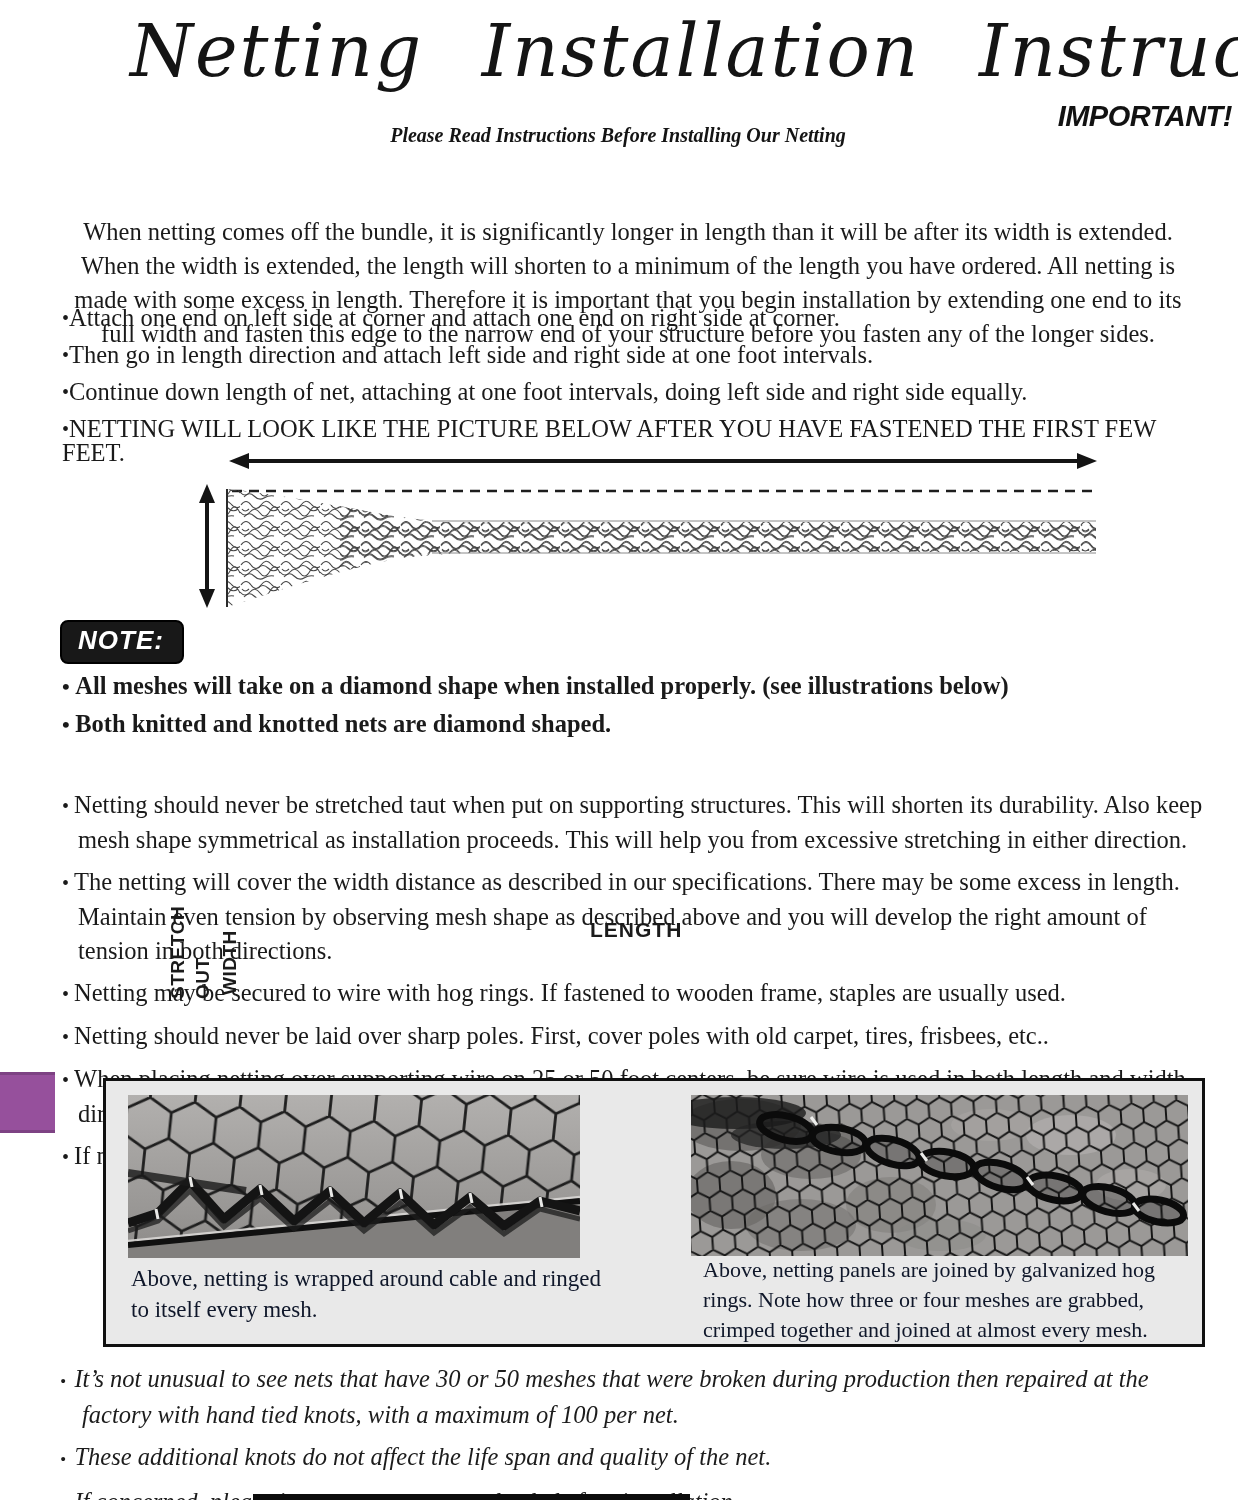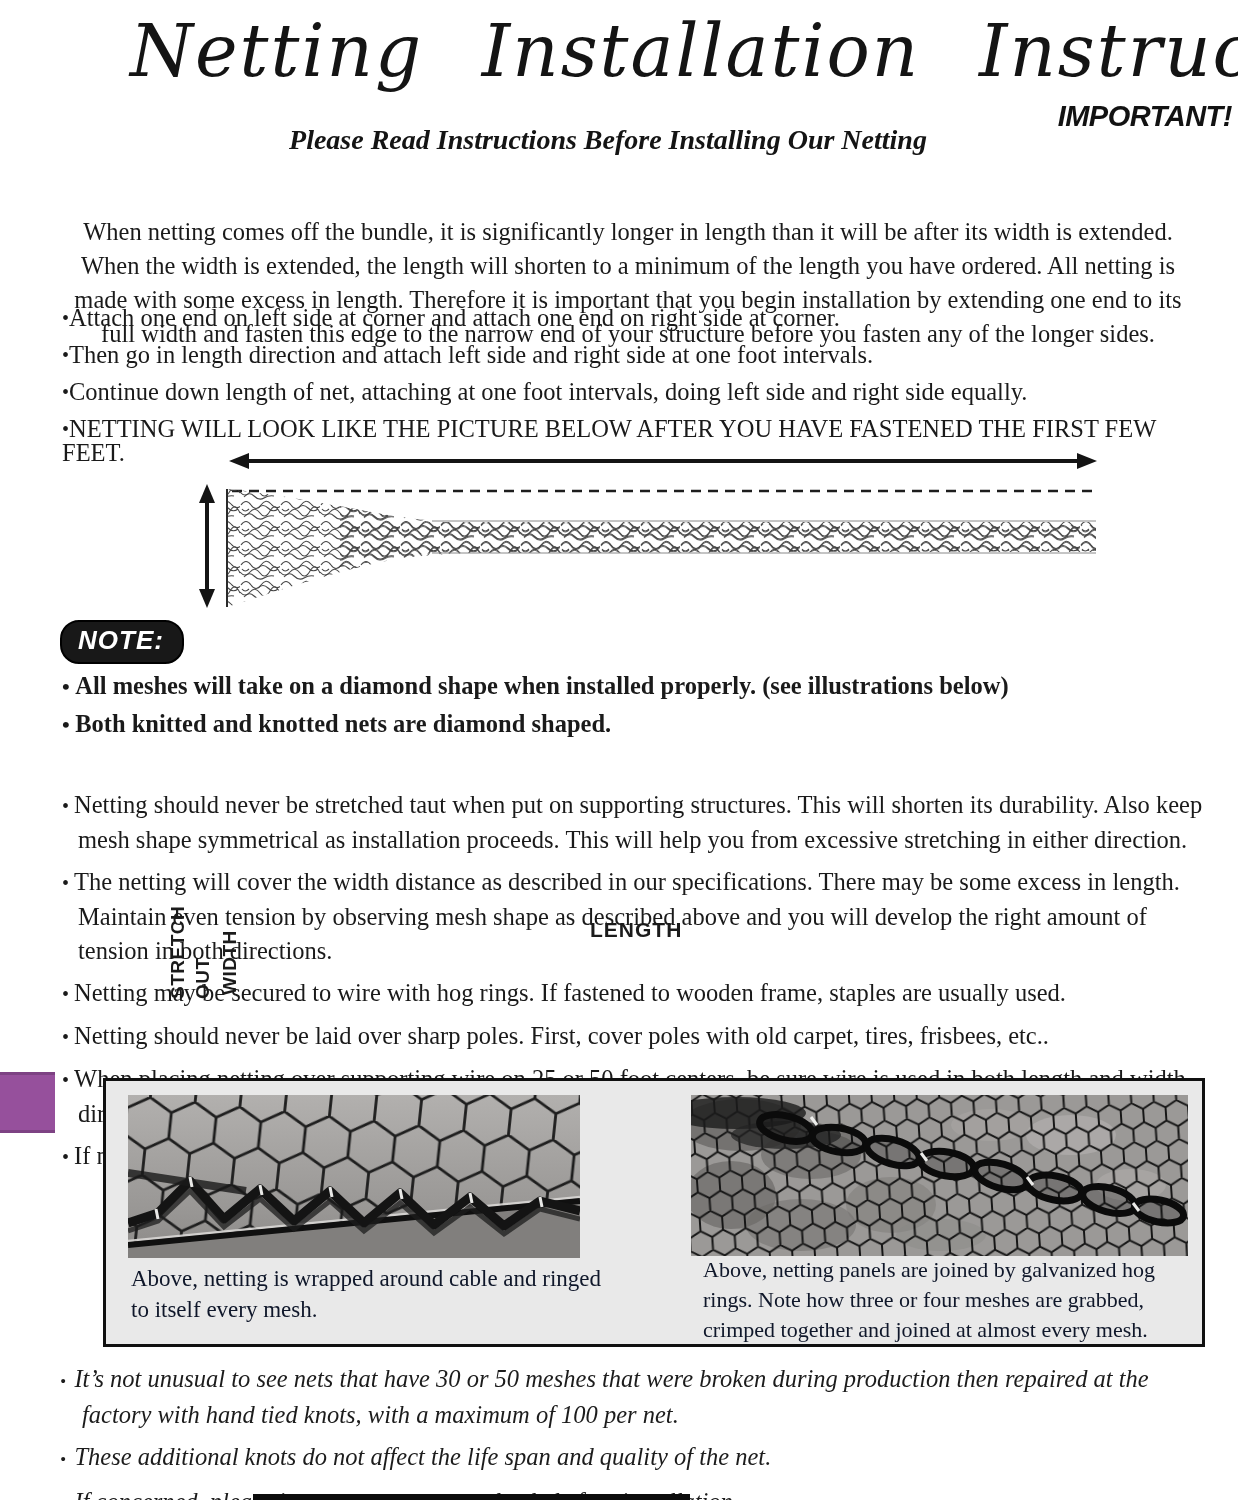--- a/index.html
+++ b/index.html
@@ -6,43 +6,43 @@
   #page{position:relative;width:1238px;height:1500px;background:#ffffff;overflow:hidden;
         font-family:"Liberation Serif",serif;color:#1a1a1a;}
 
   
   .title{position:absolute;left:130px;top:-4px;width:1108px;text-align:center;
          font-family:"DejaVu Serif",serif;font-style:italic;font-size:72px;line-height:110px;
          color:#141414;word-spacing:34px;letter-spacing:2px;white-space:nowrap;}
   .important{position:absolute;right:6px;top:100px;
          font-family:"Liberation Sans",sans-serif;font-style:italic;font-weight:bold;
          font-size:29px;letter-spacing:-0.5px;color:#121212;}
-  .subtitle{position:absolute;left:18px;top:124px;width:1180px;text-align:center;
-         font-weight:bold;font-style:italic;font-size:28px;color:#141414;}
+  .subtitle{position:absolute;left:28px;top:124px;width:1180px;text-align:center;
+         font-weight:bold;font-style:italic;font-size:20px;color:#141414;}
 
   
   .intro{position:absolute;left:62px;top:172px;width:1132px;
          font-size:24.5px;line-height:34px;text-align:center;margin-top:43px;}
 
   
   .steps{position:absolute;left:62px;top:306px;width:1140px;font-size:24.5px;}
   .steps p{margin:0 0 13px 0;line-height:24px;}
   .steps p::before{content:"\2022";font-size:20px;vertical-align:1px;}
 
   
   .diagram{position:absolute;left:0;top:448px;width:1056px;height:172px;}
   .diagram svg{position:absolute;left:0;top:0;}
   .dlabel{position:absolute;font-family:"Liberation Sans",sans-serif;font-weight:bold;
           color:#1b1b1b;white-space:nowrap;}
   .length-label{left:590px;top:470px;font-size:21px;letter-spacing:1px;}
   .rot{transform:rotate(-90deg) translateY(-50%);transform-origin:left top;font-size:19px;letter-spacing:0.5px;}
 
   
   .note-badge{position:absolute;left:60px;top:620px;background:#181818;color:#ffffff;
-      border-radius:19px;padding:3px 18px 6px 16px;
+      border-radius:8px;padding:3px 18px 6px 16px;
       font-family:"Liberation Sans",sans-serif;font-weight:bold;font-style:italic;
       font-size:26px;letter-spacing:1px;border:2px solid #000;}
 
   
   .bold-notes{position:absolute;left:62px;top:674px;width:1145px;font-size:24.5px;font-weight:bold;}
   .bold-notes p{margin:0 0 13px 0;line-height:24px;}
   .bold-notes p::before{content:"\2022\00a0";font-size:22px;}
   .notes{position:absolute;left:62px;top:788px;width:1145px;font-size:24.5px;}
   .notes p{margin:0 0 8px 0;line-height:34px;padding-left:16px;text-indent:-16px;}
   .notes p::before{content:"\2022\00a0";font-size:20px;}

